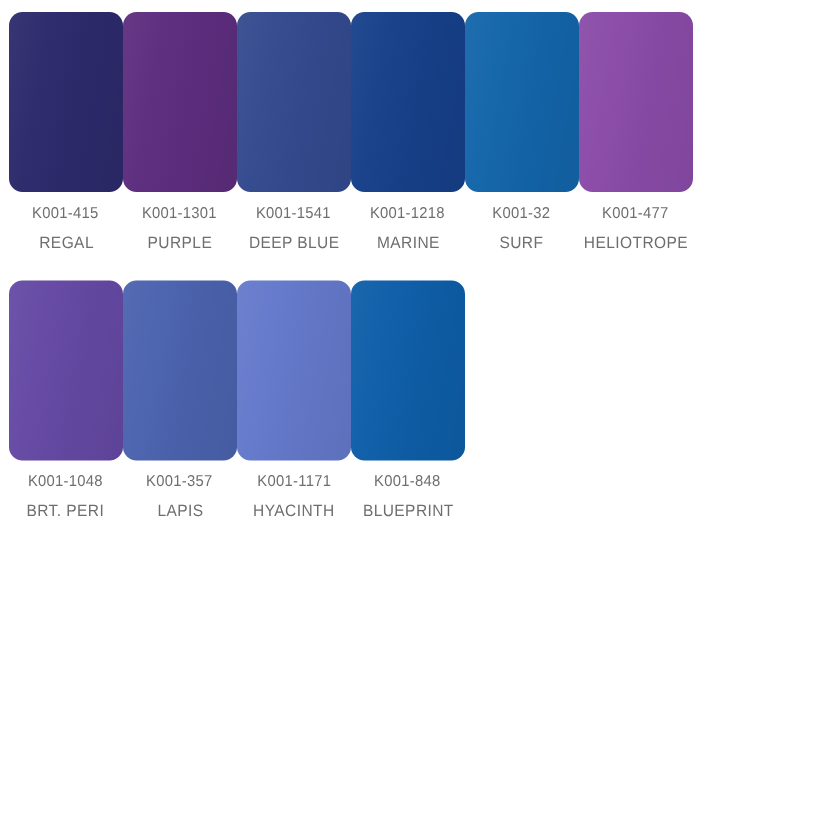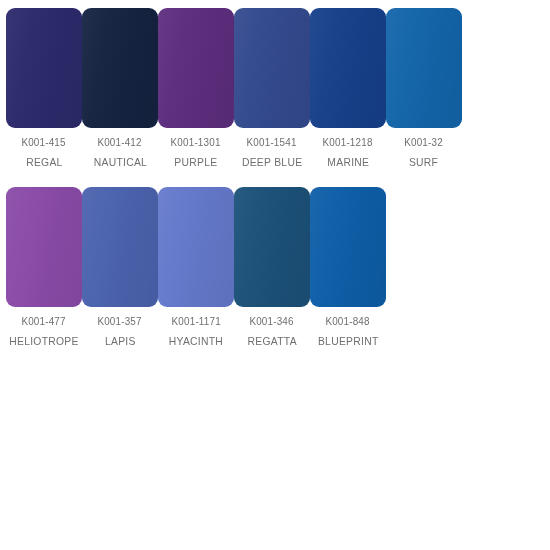--- a/index.html
+++ b/index.html
@@ -62,25 +62,20 @@
 </head>
 <body>
 
 <div id="palette-grid">
     <div class="swatch-cell">
       <div class="chip" style="background: rgb(44, 42, 107);"></div>
       <div class="code">K001-415</div>
       <div class="name">REGAL</div>
     </div>
     <div class="swatch-cell">
-      <div class="chip" style="background: rgb(21, 35, 65);"></div>
-      <div class="code">K001-412</div>
-      <div class="name">NAUTICAL</div>
-    </div>
-    <div class="swatch-cell">
       <div class="chip" style="background: rgb(93, 45, 126);"></div>
       <div class="code">K001-1301</div>
       <div class="name">PURPLE</div>
     </div>
     <div class="swatch-cell">
       <div class="chip" style="background: rgb(51, 74, 142);"></div>
       <div class="code">K001-1541</div>
       <div class="name">DEEP BLUE</div>
     </div>
     <div class="swatch-cell">
@@ -92,32 +87,32 @@
       <div class="chip" style="background: rgb(19, 101, 170);"></div>
       <div class="code">K001-32</div>
       <div class="name">SURF</div>
     </div>
     <div class="swatch-cell">
       <div class="chip" style="background: rgb(138, 75, 168);"></div>
       <div class="code">K001-477</div>
       <div class="name">HELIOTROPE</div>
     </div>
     <div class="swatch-cell">
+      <div class="chip" style="background: rgb(101, 73, 164);"></div>
+      <div class="code">K001-1048</div>
+      <div class="name">BRT. PERI</div>
+    </div>
+    <div class="swatch-cell">
       <div class="chip" style="background: rgb(75, 99, 174);"></div>
       <div class="code">K001-357</div>
       <div class="name">LAPIS</div>
     </div>
     <div class="swatch-cell">
       <div class="chip" style="background: rgb(100, 121, 203);"></div>
       <div class="code">K001-1171</div>
       <div class="name">HYACINTH</div>
     </div>
     <div class="swatch-cell">
-      <div class="chip" style="background: rgb(28, 81, 121);"></div>
-      <div class="code">K001-346</div>
-      <div class="name">REGATTA</div>
-    </div>
-    <div class="swatch-cell">
       <div class="chip" style="background: rgb(14, 94, 168);"></div>
       <div class="code">K001-848</div>
       <div class="name">BLUEPRINT</div>
     </div>
   </div>
 
 </body></html>

